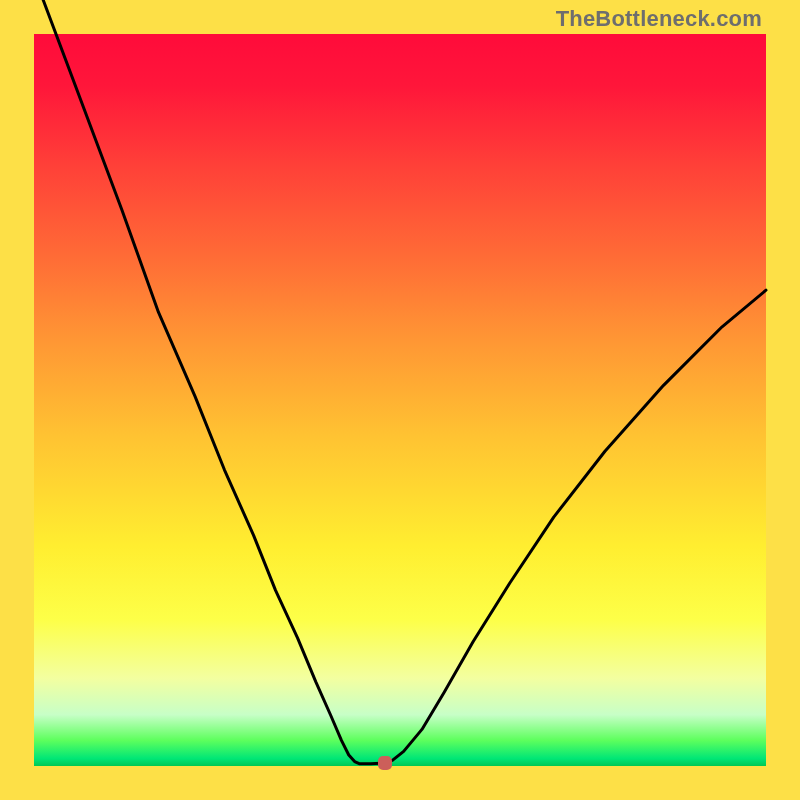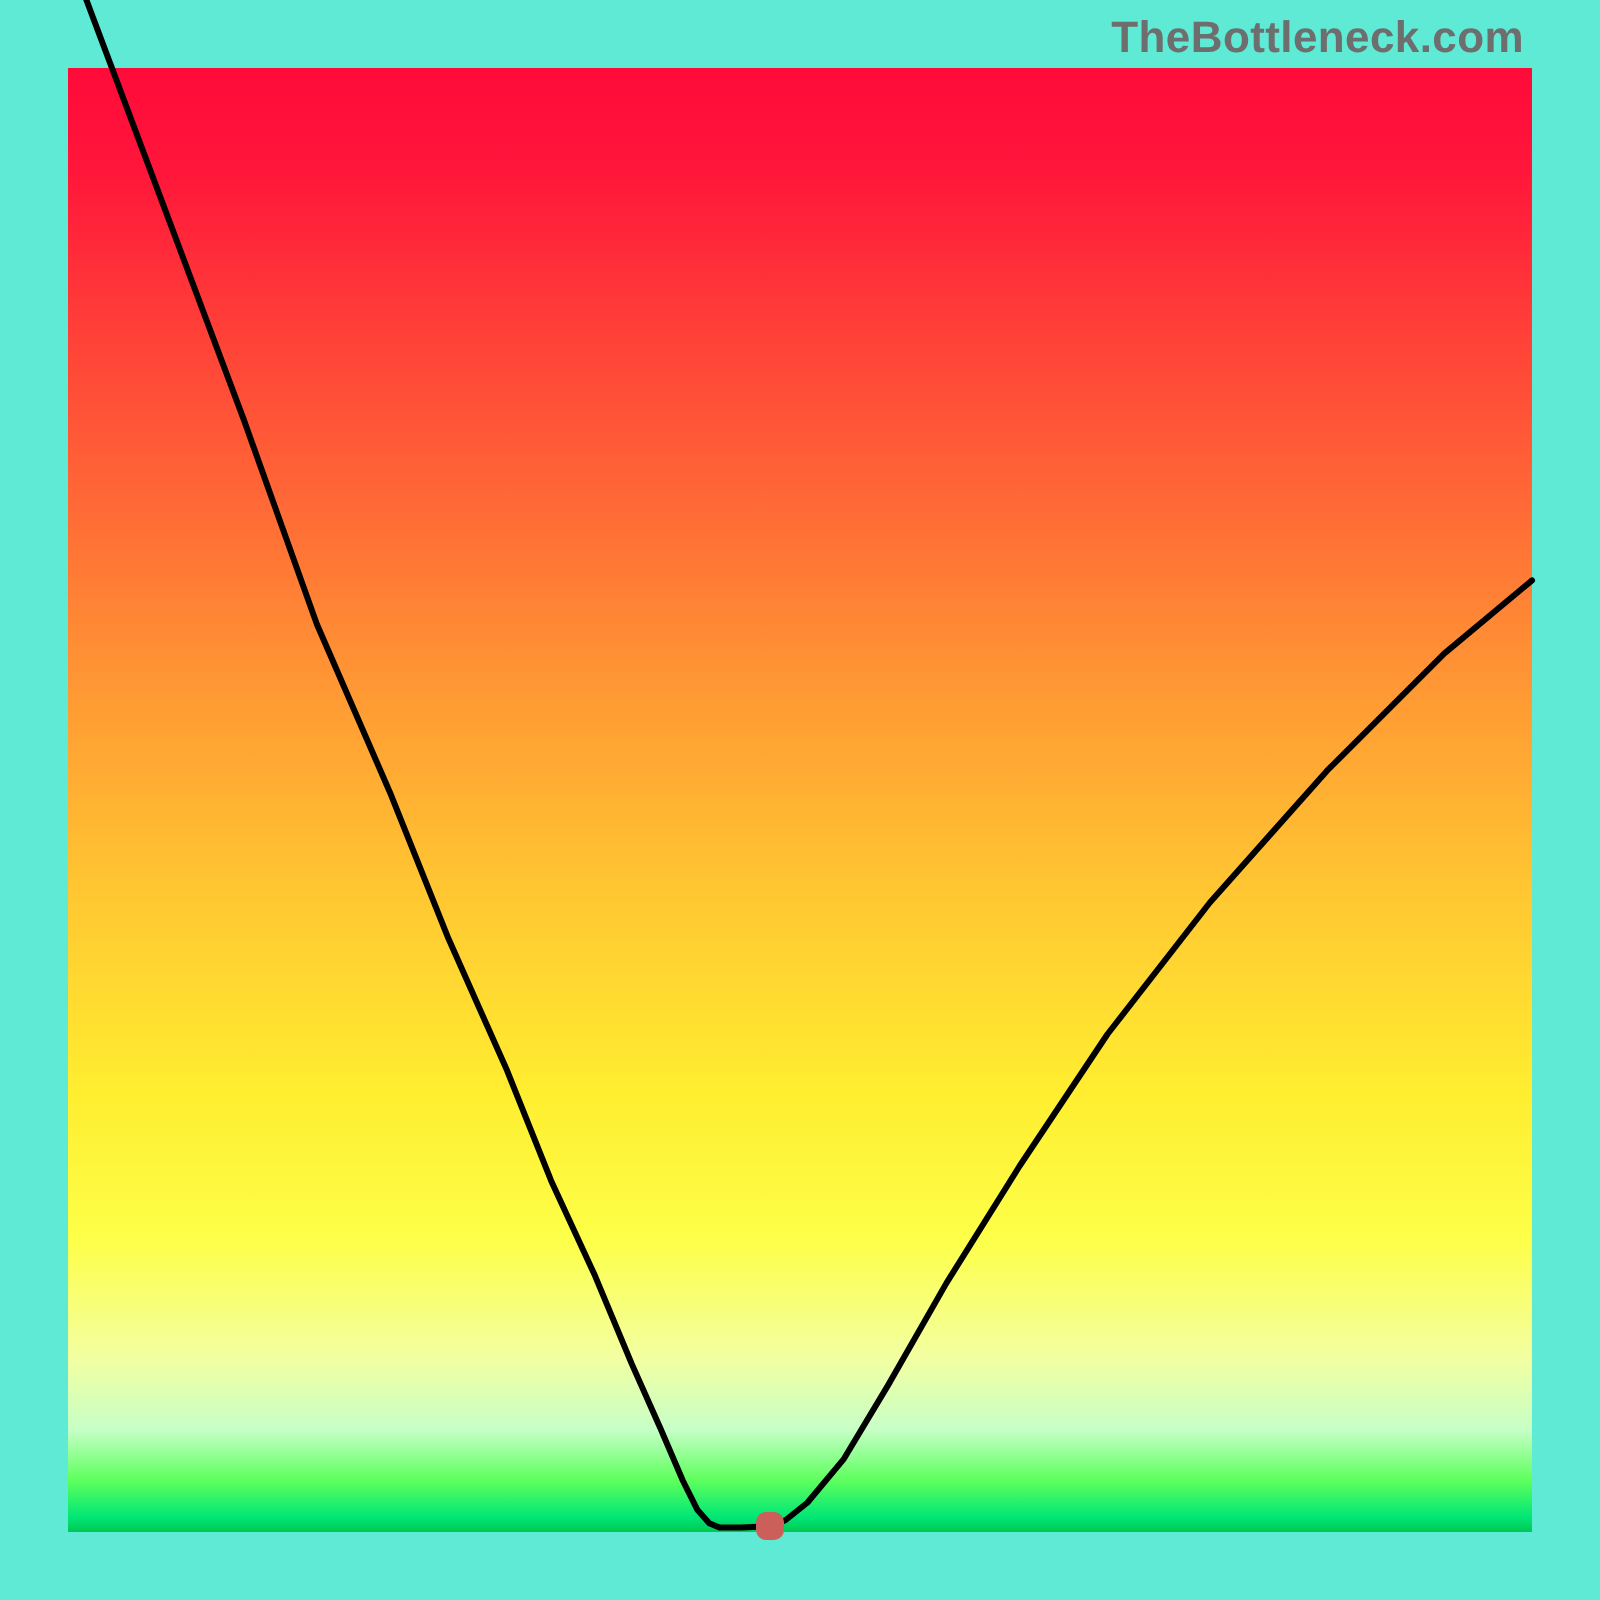--- a/index.html
+++ b/index.html
@@ -7,21 +7,21 @@
     padding: 0;
     width: 800px;
     height: 800px;
     background: #000;
     overflow: hidden;
   }
   .frame {
     position: relative;
     width: 800px;
     height: 800px;
-    background: #5eead4;
+    background: #fde047;
   }
   .plot-area {
     position: absolute;
     left: 34px;
     top: 34px;
     width: 732px;
     height: 732px;
     background: linear-gradient(to bottom,
       #ff0b3a 0%,
       #ff163a 7%,

